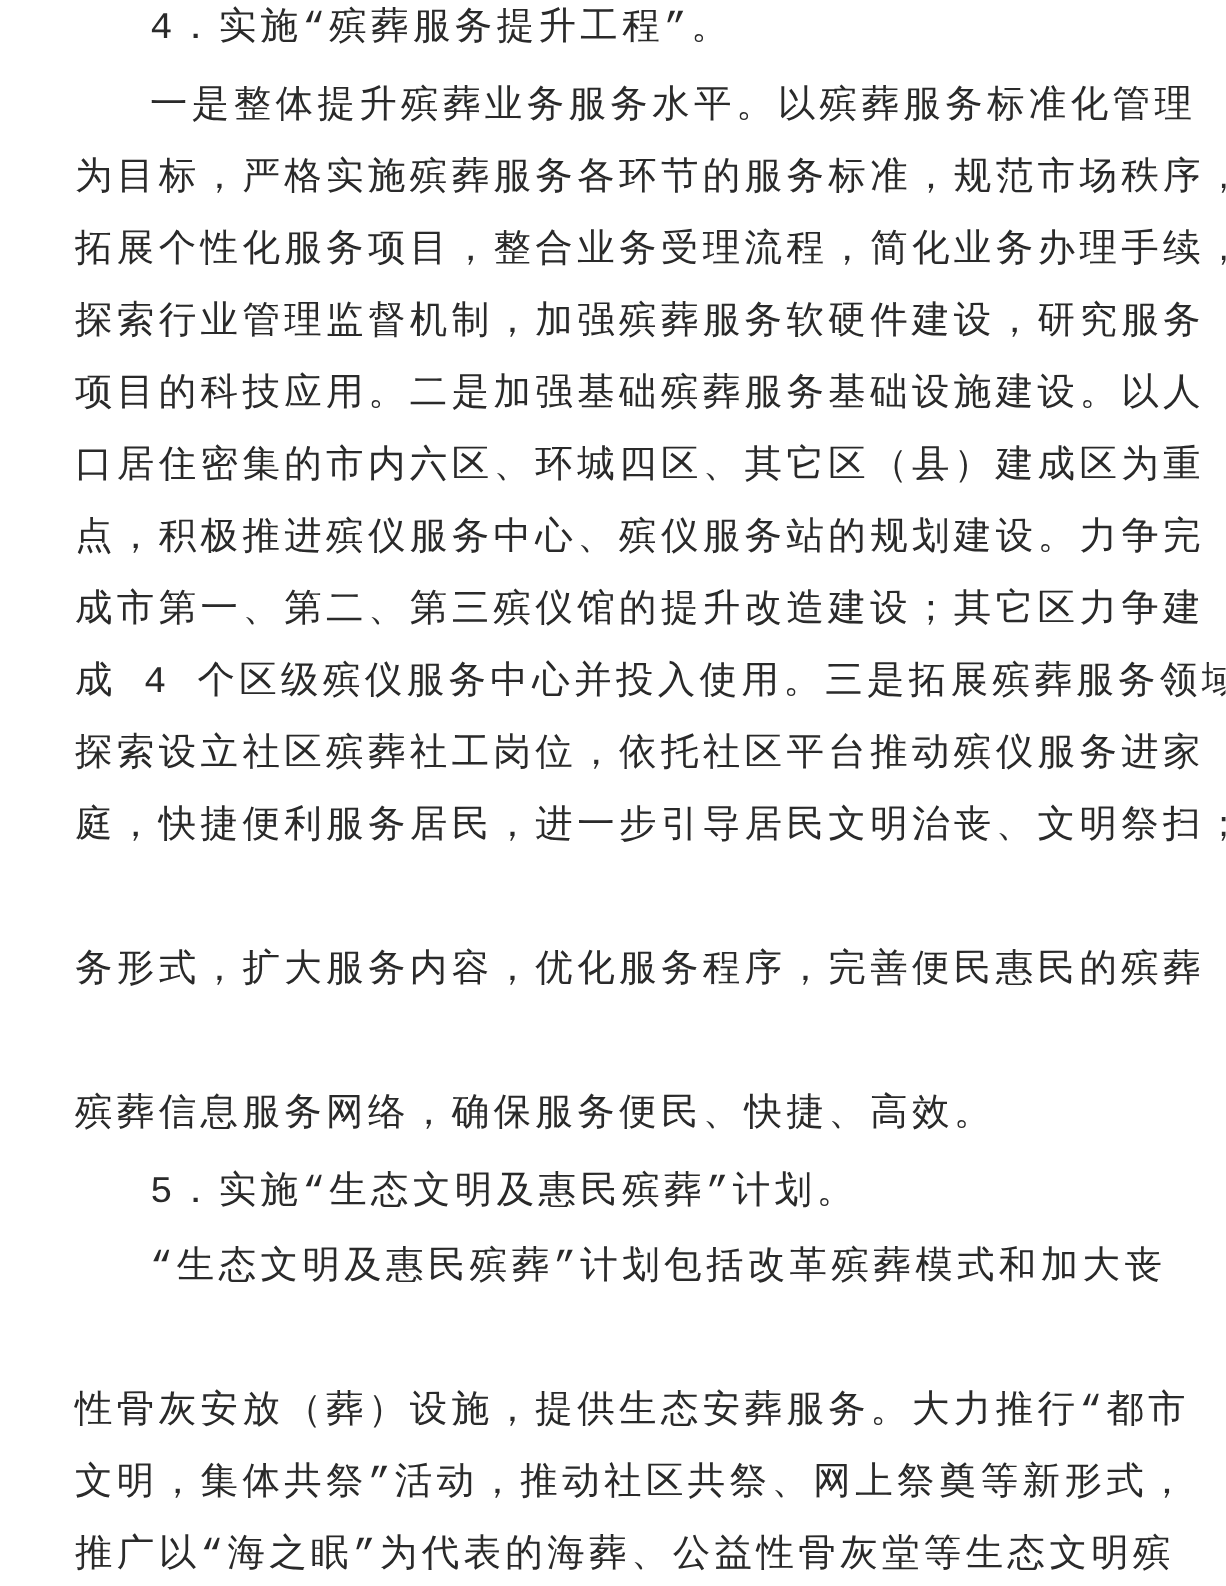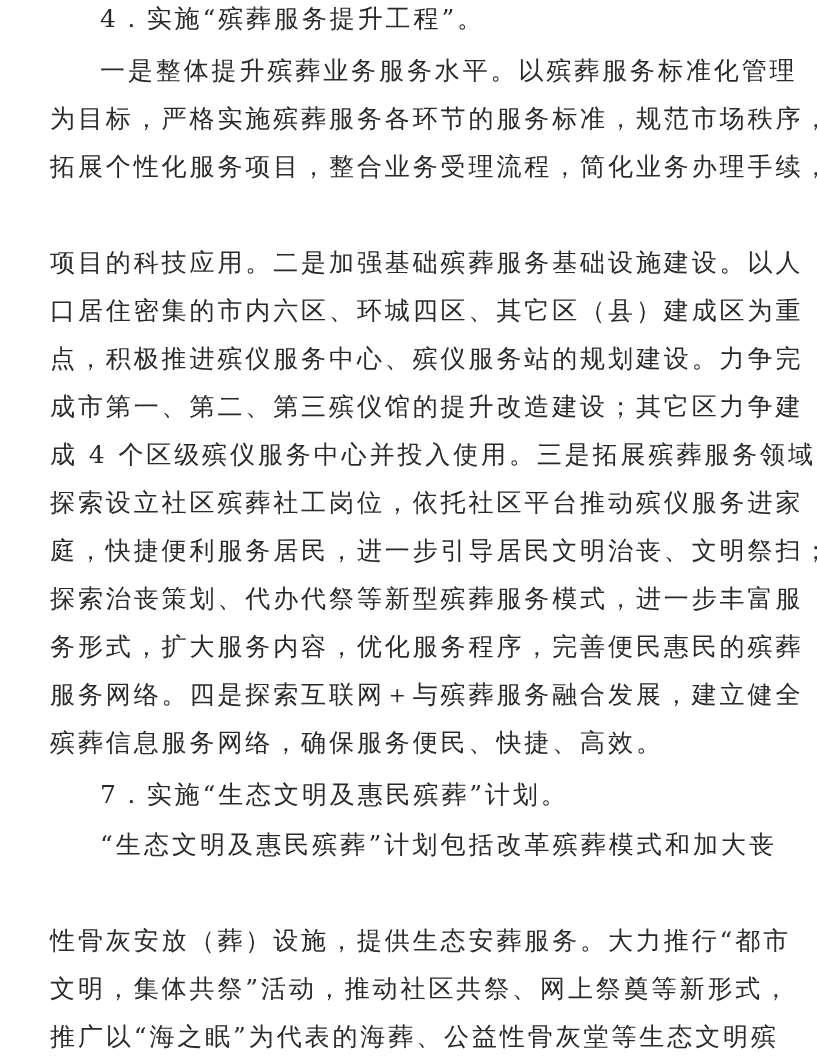--- a/index.html
+++ b/index.html
@@ -2,21 +2,21 @@
 <html><head>
 <meta charset="utf-8">
 <style>
   html, body { margin: 0; padding: 0; }
   body {
     width: 817px; height: 1057px; overflow: hidden;
     background: #ffffff;
     font-family: "DejaVu Serif", "Liberation Serif", serif;
     color: #2a2a2a;
   }
-  .page { position: relative; width: 817px; height: 1057px; }
+  .page { position: relative; width: 817px; height: 1057px; font-family: Liberation Mono, monospace; }
   .line {
     position: absolute;
     left: 50px;
     width: 727px;
     font-size: 25px;
     line-height: 34px;
     white-space: nowrap;
     letter-spacing: 2.9px;
     text-align: justify;
     text-align-last: justify;
@@ -26,29 +26,28 @@
   .line.last { text-align-last: left; }
 </style>
 </head>
 <body>
 
 <div class="page">
   <div class="line indent head" style="top:2px">4．实施“殡葬服务提升工程”。</div>
   <div class="line indent" style="top:54px">一是整体提升殡葬业务服务水平。以殡葬服务标准化管理</div>
   <div class="line" style="top:102px">为目标，严格实施殡葬服务各环节的服务标准，规范市场秩序，</div>
   <div class="line" style="top:150px">拓展个性化服务项目，整合业务受理流程，简化业务办理手续，</div>
+  <div class="line" style="top:198px">探索行业管理监督机制，加强殡葬服务软硬件建设，研究服务</div>
   <div class="line" style="top:294px">口居住密集的市内六区、环城四区、其它区（县）建成区为重</div>
   <div class="line" style="top:246px">项目的科技应用。二是加强基础殡葬服务基础设施建设。以人</div>
   <div class="line" style="top:342px">点，积极推进殡仪服务中心、殡仪服务站的规划建设。力争完</div>
   <div class="line" style="top:390px">成市第一、第二、第三殡仪馆的提升改造建设；其它区力争建</div>
   <div class="line" style="top:438px">成 4 个区级殡仪服务中心并投入使用。三是拓展殡葬服务领域。</div>
   <div class="line" style="top:486px">探索设立社区殡葬社工岗位，依托社区平台推动殡仪服务进家</div>
   <div class="line" style="top:534px">庭，快捷便利服务居民，进一步引导居民文明治丧、文明祭扫；</div>
-  <div class="line" style="top:582px">探索治丧策划、代办代祭等新型殡葬服务模式，进一步丰富服</div>
   <div class="line" style="top:630px">务形式，扩大服务内容，优化服务程序，完善便民惠民的殡葬</div>
-  <div class="line" style="top:678px">服务网络。四是探索互联网＋与殡葬服务融合发展，建立健全</div>
   <div class="line last" style="top:726px">殡葬信息服务网络，确保服务便民、快捷、高效。</div>
-  <div class="line indent head" style="top:778px">7．实施“生态文明及惠民殡葬”计划。</div>
+  <div class="line indent head" style="top:778px">5．实施“生态文明及惠民殡葬”计划。</div>
   <div class="line indent" style="top:828px">“生态文明及惠民殡葬”计划包括改革殡葬模式和加大丧</div>
   <div class="line" style="top:924px">性骨灰安放（葬）设施，提供生态安葬服务。大力推行“都市</div>
   <div class="line" style="top:972px">文明，集体共祭”活动，推动社区共祭、网上祭奠等新形式，</div>
   <div class="line" style="top:1020px">推广以“海之眠”为代表的海葬、公益性骨灰堂等生态文明殡</div>
 </div>
 
 </body></html>

